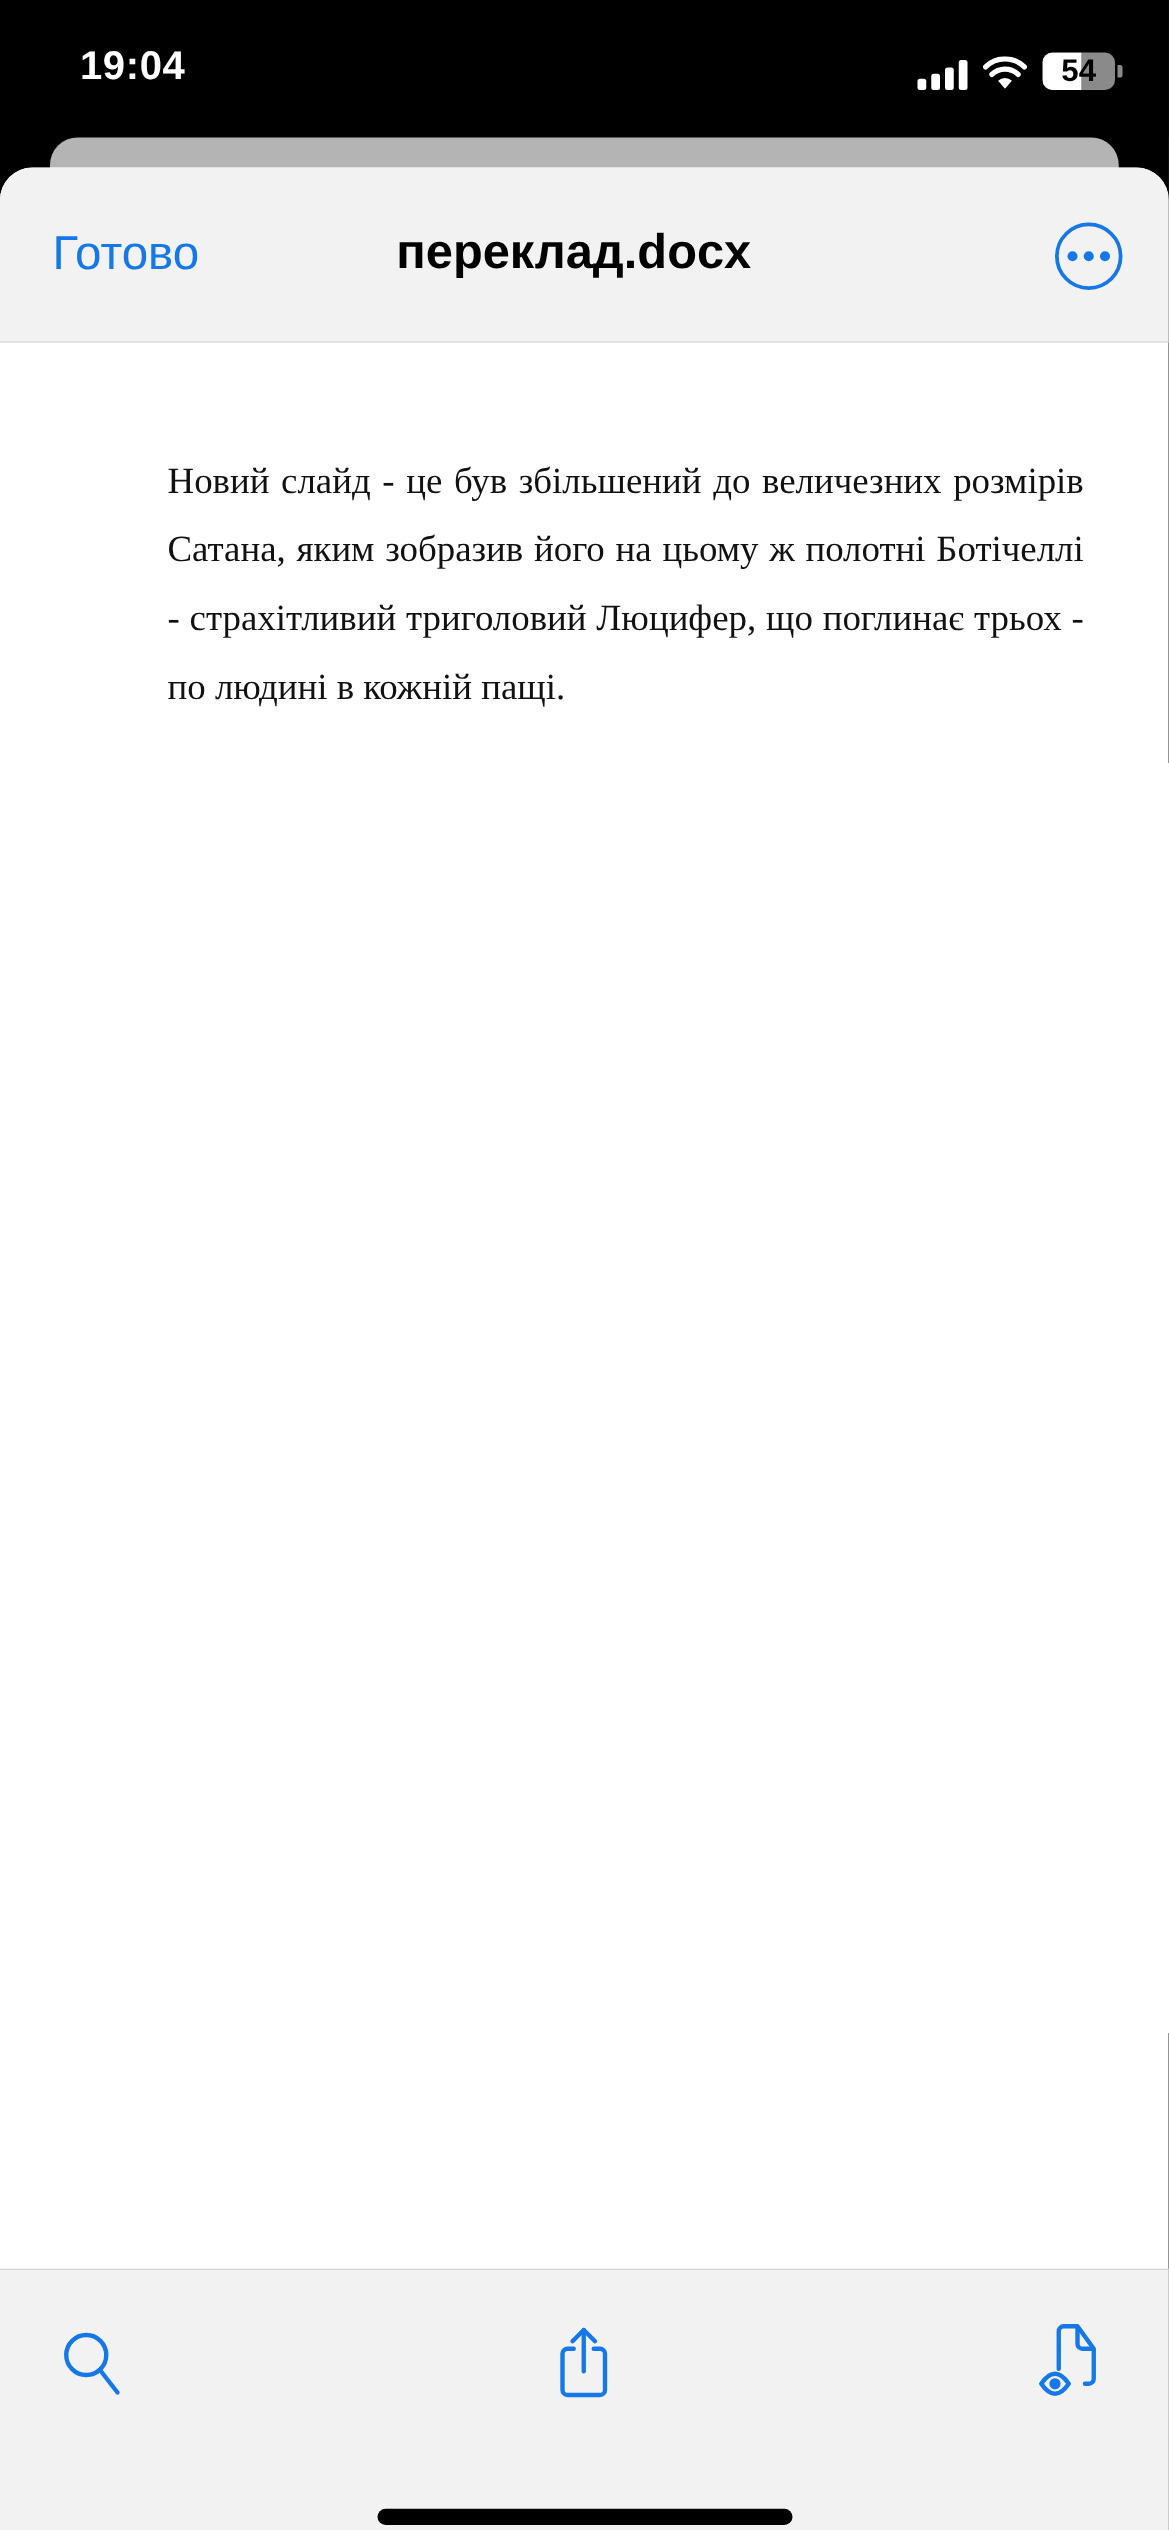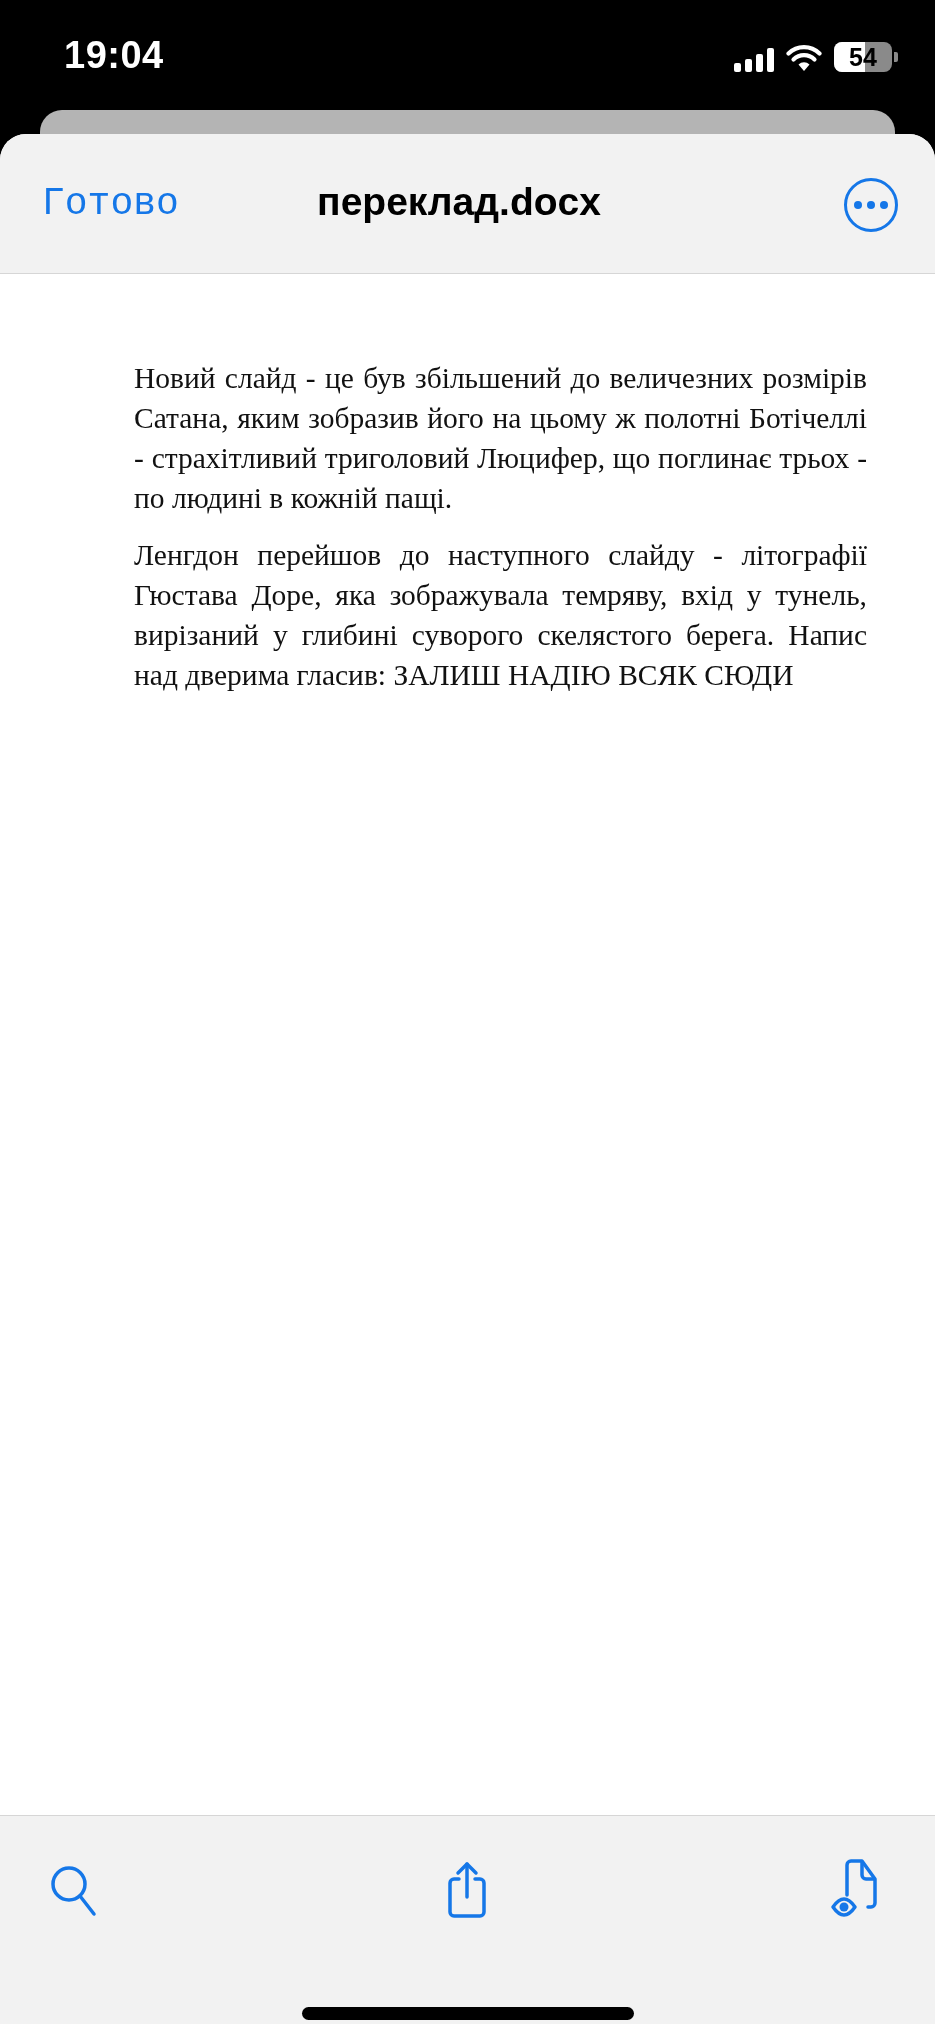--- a/index.html
+++ b/index.html
@@ -1,38 +1,38 @@
 <!DOCTYPE html>
 <html><head>
 <meta charset="utf-8">
 <style>
   * { box-sizing: border-box; margin: 0; padding: 0; }
   html, body { width: 935px; height: 2024px; background: #000; overflow: hidden; }
   body { position: relative; font-family: "Liberation Sans", sans-serif; }
 
   .status-bar { position: absolute; left: 0; top: 0; width: 935px; height: 110px; background: #000; }
-  .status-time { position: absolute; left: 64px; top: 34px; color: #fff; font-size: 38px; font-weight: 600; letter-spacing: 0.5px; font-family: "Liberation Sans", sans-serif; }
+  .status-time { position: absolute; left: 64px; top: 34px; color: #fff; font-size: 32px; font-weight: 600; letter-spacing: 0.5px; font-family: "Liberation Sans", sans-serif; }
   .status-icons { position: absolute; right: 37px; top: 42px; display: flex; align-items: flex-end; gap: 12px; }
   .signal { display: flex; align-items: flex-end; gap: 4px; height: 24px; }
   .signal span { width: 7px; background: #fff; border-radius: 2px; display: block; }
   .battery { position: relative; width: 58px; height: 30px; border-radius: 8px; background: #8a8a8a; overflow: hidden; display: flex; align-items: center; justify-content: center; }
   .battery .fill { position: absolute; left: 0; top: 0; bottom: 0; width: 54%; background: #fff; }
   .battery .num { position: relative; font-size: 25px; font-weight: 700; color: #000; font-family: "Liberation Sans", sans-serif; }
   .battery-tip { width: 4px; height: 10px; background: #8a8a8a; border-radius: 0 2px 2px 0; margin-left: -10px; }
 
   .back-card { position: absolute; left: 40px; top: 110px; width: 855px; height: 40px; background: #b4b4b4; border-radius: 22px 22px 0 0; }
 
   .sheet { position: absolute; left: 0; top: 134px; width: 935px; height: 1890px; background: #fff; border-radius: 26px 26px 0 0; overflow: hidden; }
   .nav-bar { position: absolute; left: 0; top: 0; width: 935px; height: 140px; background: #f2f2f2; border-bottom: 1px solid #d6d6d6; }
-  .done-button { position: absolute; left: 42px; top: 48px; color: #1577e8; font-size: 38px; font-weight: 500; cursor: pointer; background: none; border: none; font-family: Liberation Mono, monospace; }
+  .done-button { position: absolute; left: 42px; top: 48px; color: #1577e8; font-size: 38px; font-weight: 500; cursor: pointer; background: none; border: none; font-family: Liberation Sans, sans-serif; }
   .doc-title { position: absolute; left: 0; right: 17px; top: 46px; text-align: center; font-size: 39px; font-weight: 600; color: #000; font-family: "Liberation Sans", sans-serif; pointer-events: none; }
   .more-button { position: absolute; left: 844px; top: 44px; width: 54px; height: 54px; border: 3px solid #1577e8; border-radius: 50%; display: flex; align-items: center; justify-content: center; gap: 5px; cursor: pointer; background: none; }
   .more-button i { display: block; width: 8px; height: 8px; background: #1577e8; border-radius: 50%; }
 
-  .doc-body { position: absolute; left: 134px; top: 224px; width: 733px; font-family: "Liberation Serif", serif; font-size: 29.5px; line-height: 40px; color: #111; text-align: justify; }
+  .doc-body { position: absolute; left: 134px; top: 224px; width: 733px; font-family: "Liberation Serif", serif; font-size: 29.5px; line-height: 55px; color: #111; text-align: justify; }
   .doc-body p { margin-bottom: 17px; }
 
   .toolbar { position: absolute; left: 0; top: 1815px; width: 935px; height: 209px; background: #f2f2f2; border-top: 1px solid #d6d6d6; }
   .tool-btn { position: absolute; top: 34px; width: 70px; height: 80px; display: flex; align-items: center; justify-content: center; cursor: pointer; background: none; border: none; }
   .home-indicator { position: absolute; left: 302px; top: 191px; width: 332px; height: 13px; background: #000; border-radius: 7px; }
 </style>
 </head>
 <body>
 
 <div class="status-bar">
@@ -69,21 +69,20 @@
       <span style="display:flex;gap:5px">
         <i></i>
           <i></i>
           <i></i>
       </span>
     </button>
   </div>
 
   <div class="doc-body">
     <p>Новий слайд - це був збільшений до величезних розмірів Сатана, яким зобразив його на цьому ж полотні Ботічеллі - страхітливий триголовий Люцифер, що поглинає трьох - по людині в кожній пащі.</p>
-    <p>Ленгдон перейшов до наступного слайду - літографії Гюстава Доре, яка зображувала темряву, вхід у тунель, вирізаний у глибині суворого скелястого берега. Напис над дверима гласив: ЗАЛИШ НАДІЮ ВСЯК СЮДИ</p>
   </div>
 </div>
 
 <div class="toolbar">
   <button class="tool-btn" style="left:40px">
     <svg width="56" height="56" viewBox="0 0 56 56">
       <circle cx="22" cy="22" r="16" stroke="#1577e8" stroke-width="3.5" fill="none"></circle>
       <line x1="33" y1="34" x2="47" y2="52" stroke="#1577e8" stroke-width="3.5" stroke-linecap="round"></line>
     </svg>
   </button>

